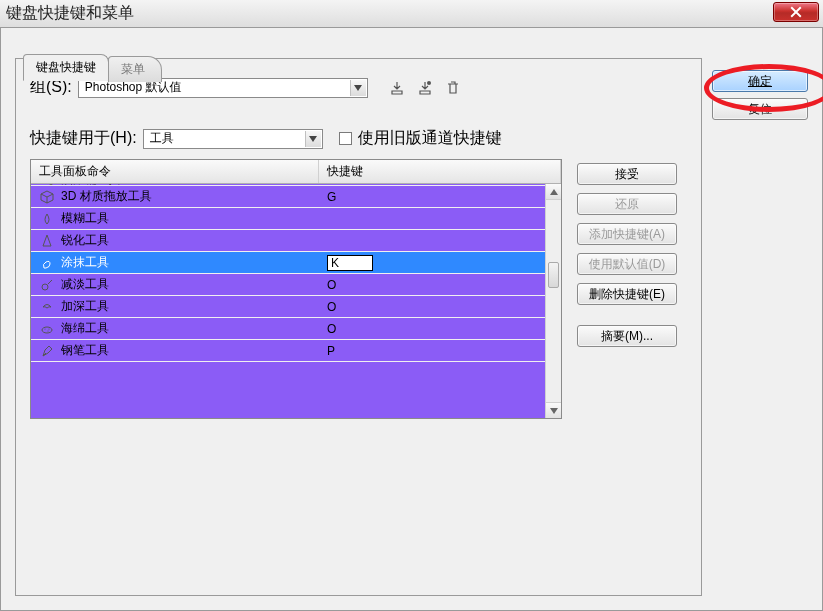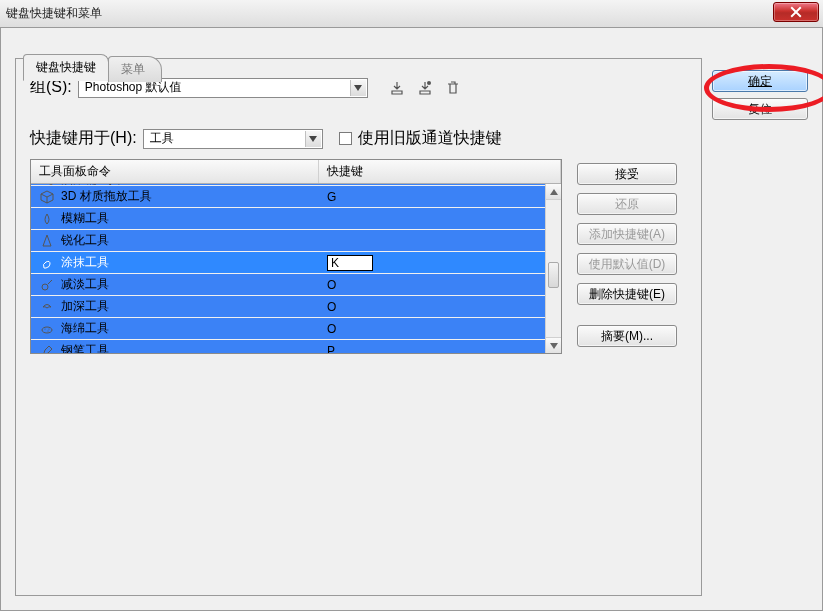--- a/index.html
+++ b/index.html
@@ -15,21 +15,21 @@
   }
   .titlebar {
     background: linear-gradient(#f4f4f4, #dedede);
     border-bottom: 1px solid #9a9a9a;
     height: 28px;
     display: flex;
     align-items: center;
     padding: 0 6px;
     position: relative;
   }
-  .title-text { font-size: 12px; color: #222; }
+  .title-text { font-size: 16px; color: #222; }
   .closebox {
     position: absolute;
     right: 4px; top: 2px;
     width: 46px; height: 20px;
     border: 1px solid #7a0000;
     border-radius: 3px;
     background: linear-gradient(#e78, #c9302c 45%, #b52b27 55%, #c9302c);
     color: #fff;
     display: flex; align-items: center; justify-content: center;
     font-weight: bold;
@@ -102,22 +102,22 @@
   }
   .iconbtn {
     width: 22px; height: 20px;
     border: 1px solid transparent;
     display: inline-flex; align-items: center; justify-content: center;
     color: #555;
   }
   .checkbox { width: 13px; height: 13px; border: 1px solid #7a7a7a; background: #fff; display: inline-block; }
   .table-wrap {
     border: 1px solid #8a8a8a;
-    background: #3b82f6;
-    height: 195px;
+    background: #8b5cf6;
+    height: 260px;
     display: flex;
     flex-direction: column;
   }
   .thdr {
     display: flex;
     background: linear-gradient(#fafafa,#e5e5e5);
     border-bottom: 1px solid #b0b0b0;
     font-size: 12px;
   }
   .thdr .col {

